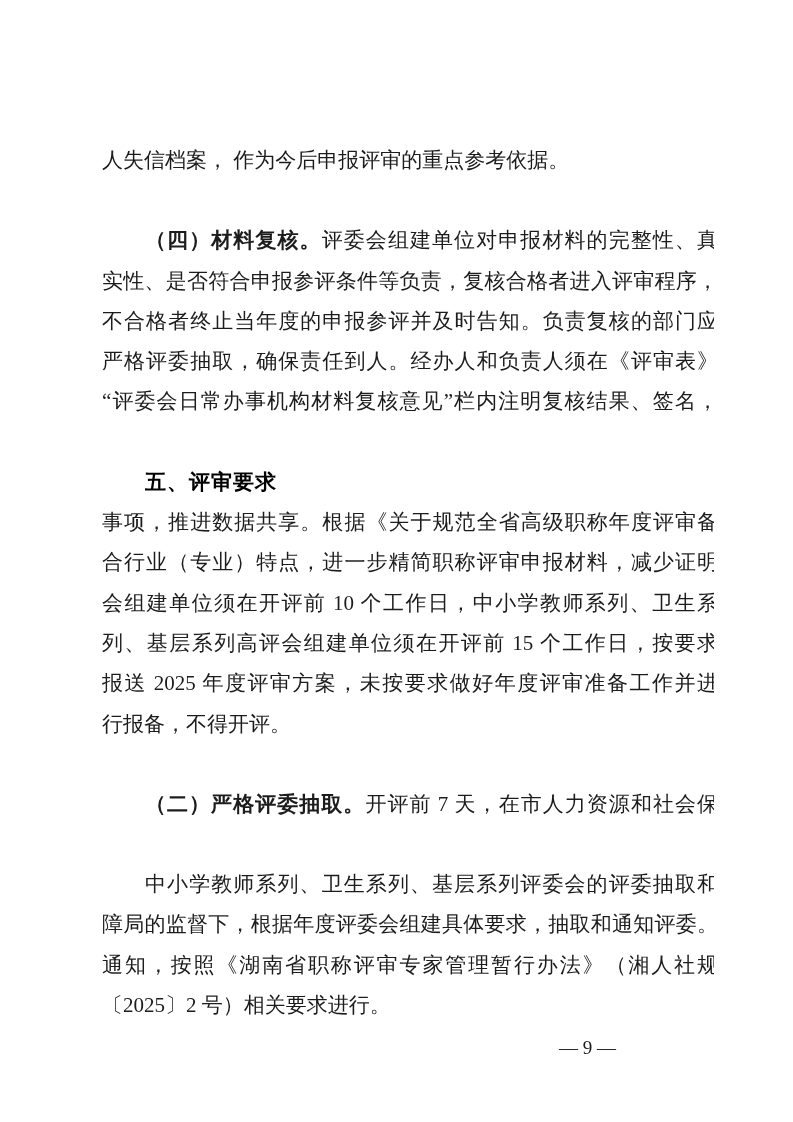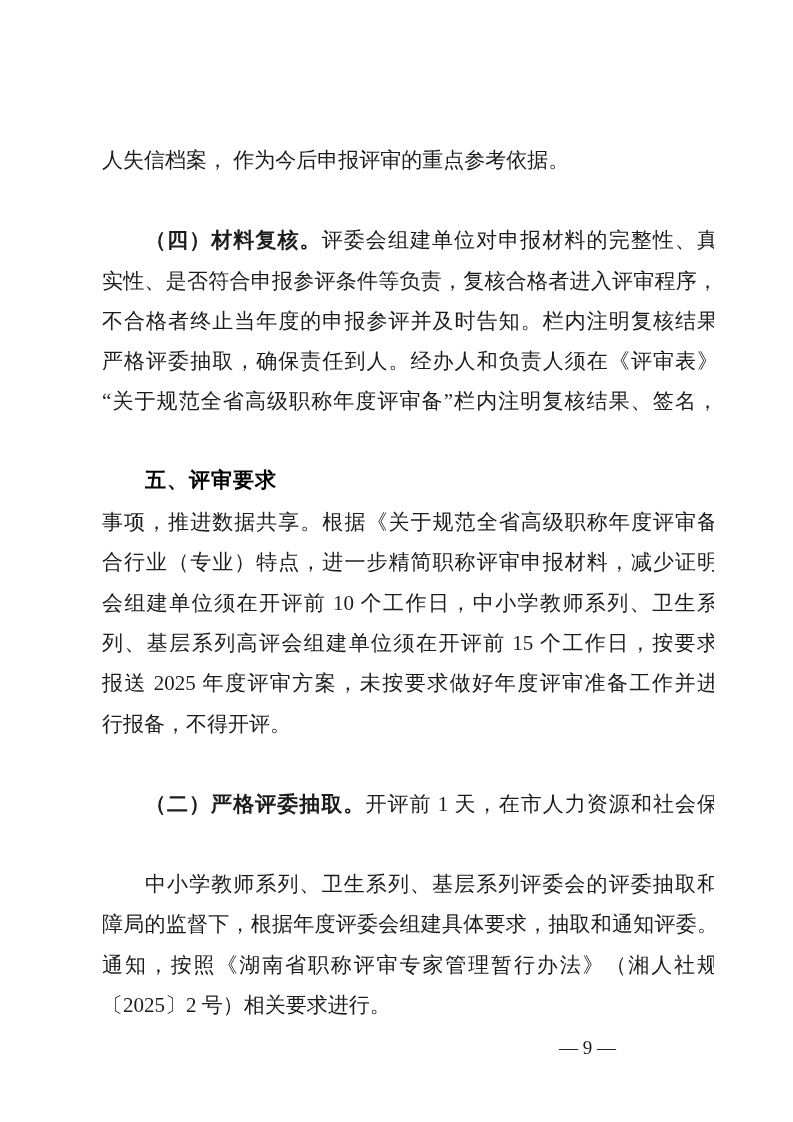--- a/index.html
+++ b/index.html
@@ -37,21 +37,21 @@
   .line.indent {
     text-indent: 43px;
     margin-top: 40px;
   }
   .lead {
     font-weight: 700;
   }
   .heading {
     font-weight: 700;
     color: #000000;
-    font-family: Liberation Mono, monospace;
+    font-family: Liberation Sans, sans-serif;
     letter-spacing: 1px;
   }
   .page-number {
     position: absolute;
     top: 1036px;
     right: 98px;
     font-size: 19px;
     line-height: 24px;
     color: #1c1c1c;
     text-align: right;
@@ -63,44 +63,44 @@
 
 <div class="page">
   <div class="content">
 
     <div class="line end">人失信档案， 作为今后申报评审的重点参考依据。</div>
 
     <div class="line indent"><span class="lead">（四）材料复核。</span><span>评委会组建单位对申报材料的完整性、真</span></div>
 
     <div class="line">实性、是否符合申报参评条件等负责，复核合格者进入评审程序，</div>
 
-    <div class="line">不合格者终止当年度的申报参评并及时告知。栏内注明复核结果</div>
+    <div class="line">不合格者终止当年度的申报参评并及时告知。负责复核的部门应</div>
 
     <div class="line">严格评委抽取，确保责任到人。经办人和负责人须在《评审表》</div>
 
-    <div class="line">“关于规范全省高级职称年度评审备”栏内注明复核结果、签名，</div>
+    <div class="line">“评委会日常办事机构材料复核意见”栏内注明复核结果、签名，</div>
 
 
     <div class="line indent heading end">五、评审要求</div>
 
 
     <div class="line">事项，推进数据共享。根据《关于规范全省高级职称年度评审备</div>
 
     <div class="line">合行业（专业）特点，进一步精简职称评审申报材料，减少证明</div>
 
 
     <div class="line">会组建单位须在开评前 10 个工作日，中小学教师系列、卫生系</div>
 
     <div class="line">列、基层系列高评会组建单位须在开评前 15 个工作日，按要求</div>
 
     <div class="line">报送 2025 年度评审方案，未按要求做好年度评审准备工作并进</div>
 
     <div class="line end">行报备，不得开评。</div>
 
-    <div class="line indent"><span class="lead">（二）严格评委抽取。</span><span>开评前 1 天，在市人力资源和社会保</span></div>
+    <div class="line indent"><span class="lead">（二）严格评委抽取。</span><span>开评前 7 天，在市人力资源和社会保</span></div>
 
     <div class="line indent">中小学教师系列、卫生系列、基层系列评委会的评委抽取和</div>
 
     <div class="line">障局的监督下，根据年度评委会组建具体要求，抽取和通知评委。</div>
 
     <div class="line">通知，按照《湖南省职称评审专家管理暂行办法》（湘人社规</div>
 
     <div class="line end">〔2025〕2 号）相关要求进行。</div>
 
   </div>

